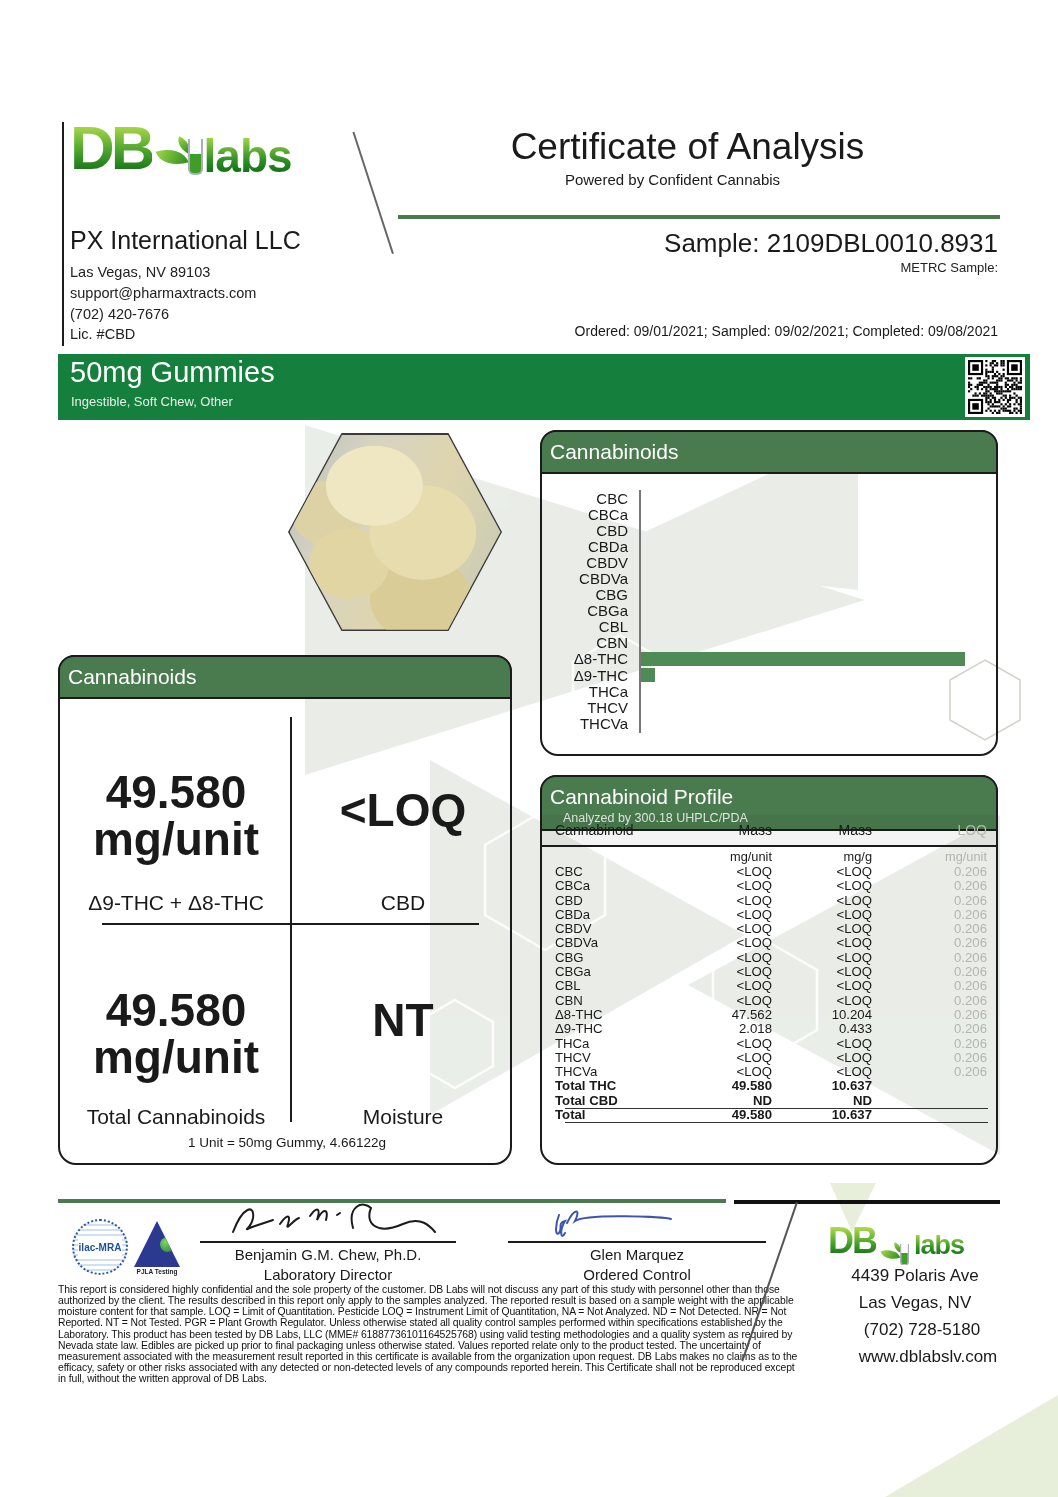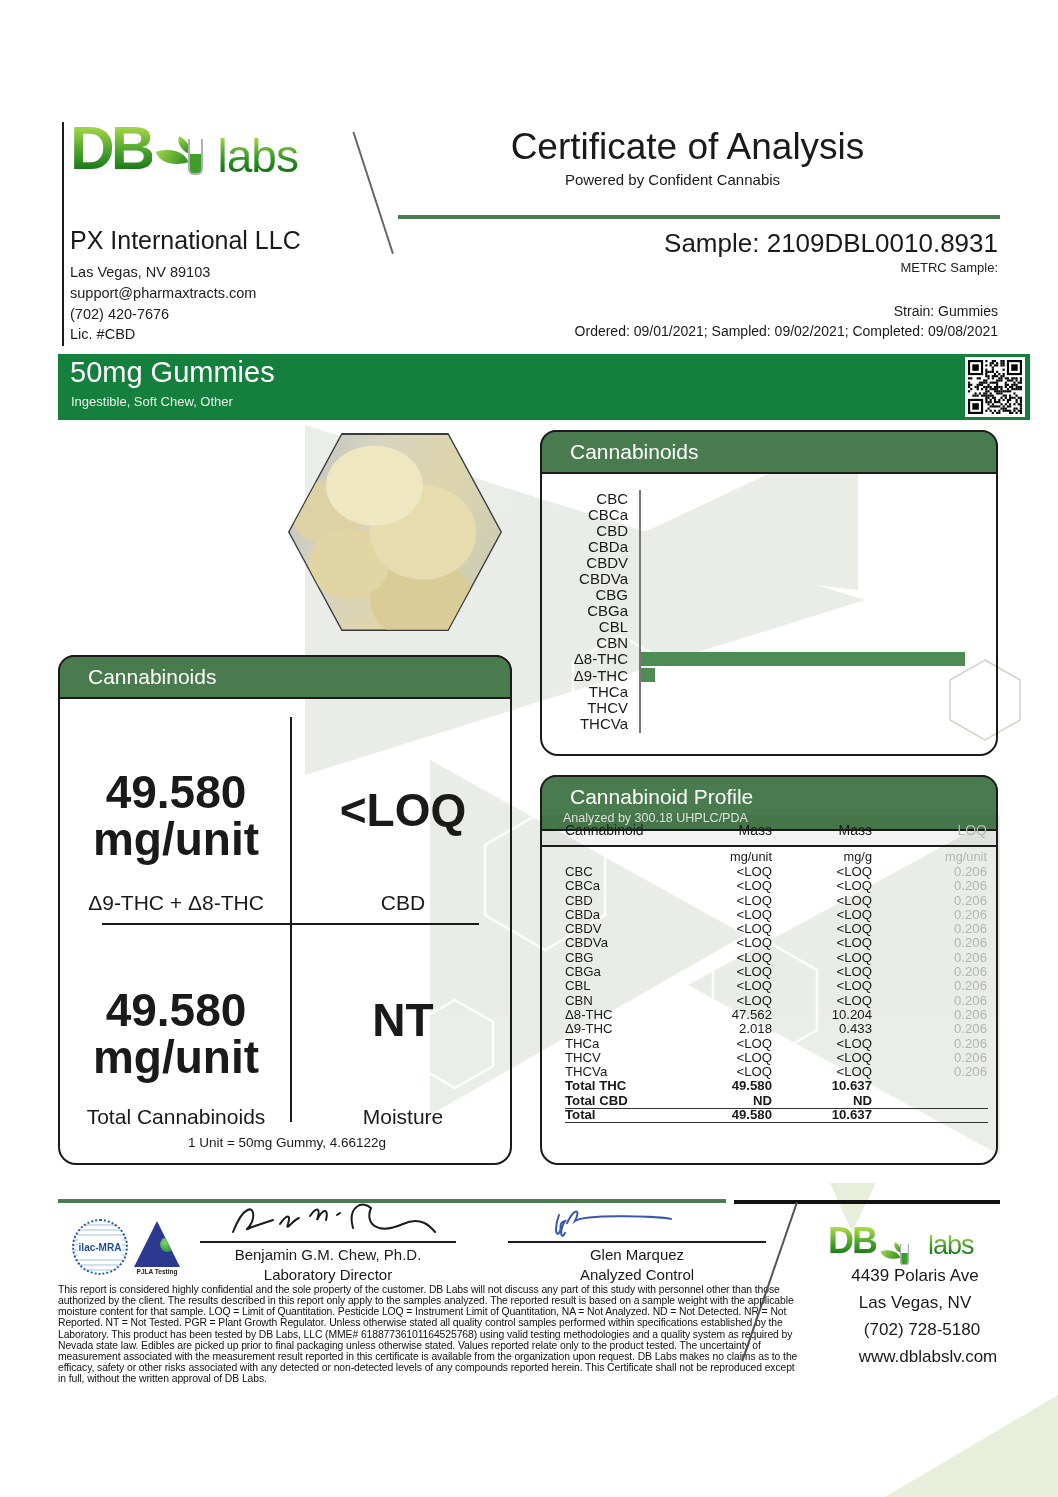--- a/index.html
+++ b/index.html
@@ -8,23 +8,23 @@
   .abs{position:absolute;}
   
   #watermark{position:absolute;left:0;top:0;width:1058px;height:1497px;z-index:0;pointer-events:none;}
   .z{position:absolute;z-index:1;}
   
   .vrule{left:62px;top:122px;width:2px;height:224px;background:#1c1c1c;}
   .logo{display:flex;align-items:flex-end;gap:6px;}
   .logo .db{font-weight:bold;font-size:62px;line-height:.85;letter-spacing:-4px;
         background:linear-gradient(180deg,#b8e04e 0%,#4aa32c 55%,#0e6b15 100%);
         -webkit-background-clip:text;background-clip:text;color:transparent;}
-  .logo .labs{font-weight:normal;font-size:46px;line-height:.8;letter-spacing:-1px;
+  .logo .labs{font-weight:bold;font-size:46px;line-height:.8;letter-spacing:-1px;
         background:linear-gradient(180deg,#9ed446 0%,#2f8f25 60%,#0e6b15 100%);
-        -webkit-background-clip:text;background-clip:text;color:transparent;padding-left:14px;}
+        -webkit-background-clip:text;background-clip:text;color:transparent;}
   .leafwrap{position:relative;width:40px;height:40px;}
   .leaf{position:absolute;background:linear-gradient(135deg,#9fd84a,#2e8c1f);
         border-radius:0 100% 0 100%;}
   .leaf.l1{width:28px;height:20px;left:0;top:12px;transform:rotate(-18deg);}
   .leaf.l2{width:16px;height:12px;left:18px;top:4px;transform:rotate(25deg);}
   .tube{position:absolute;width:11px;height:34px;left:30px;top:4px;border:2px solid #aab0b6;
         border-top:none;border-radius:0 0 6px 6px;
         background:linear-gradient(#ffffff 45%,#3f9d2a 45%);}
   .clientname{font-size:25px;}
   .clientlines{font-size:14.5px;line-height:20.8px;color:#222;}
@@ -51,42 +51,42 @@
       radial-gradient(80px 66px at 40% 26%,#efe6c2 0 60%,transparent 61%),
       radial-gradient(88px 78px at 63% 50%,#e7dcae 0 60%,transparent 61%),
       radial-gradient(66px 58px at 28% 66%,#e2d5a4 0 60%,transparent 61%),
       radial-gradient(84px 70px at 62% 84%,#d9cc97 0 60%,transparent 61%),
       radial-gradient(60px 54px at 18% 40%,#dcd2a5 0 60%,transparent 61%),
       linear-gradient(115deg,#b9bdb9 0%,#d6d3c2 28%,#ded5ae 58%,#c5c9b6 100%);}
   
   .panel{border:2px solid #1b1b1b;border-radius:18px;background:transparent;box-sizing:border-box;}
   .phead{position:absolute;left:-2px;top:-2px;right:-2px;height:44px;background:#4a7b4e;
          border:2px solid #1b1b1b;border-radius:16px 16px 0 0;box-sizing:border-box;color:#fff;}
-  .phead .t{position:absolute;left:28px;top:8px;font-size:21px;}
+  .phead .t{position:absolute;left:8px;top:8px;font-size:21px;}
   .phead.tall{height:56px;}
   .phead .st{position:absolute;left:21px;top:34px;font-size:12.5px;color:#e3ece3;}
   
   #chart-area{position:absolute;left:0;top:58px;right:0;}
   .crow{display:flex;align-items:center;height:16.1px;}
   .crow .lbl{width:86px;text-align:right;padding-right:9px;font-size:15px;color:#1a1a1a;flex:none;}
   .crow .track{position:relative;flex:1;height:16.1px;}
   .crow .bar{position:absolute;left:4px;top:1px;height:14px;background:#4e8b55;}
   .axis{position:absolute;left:97px;top:58px;width:1.6px;height:243px;background:#777;}
   
   .bigval{font-weight:bold;font-size:46px;line-height:47px;text-align:center;}
   .celllabel{font-size:21px;text-align:center;}
   .divline{background:#1b1b1b;}
   .footnote{font-size:13.5px;text-align:center;}
   
   .tcolhead{position:absolute;left:0;right:0;top:38px;height:30px;line-height:30px;
             background:rgba(0,0,0,.045);border-bottom:2px solid #1b1b1b;font-size:14px;}
   .tunits{position:absolute;left:0;right:0;top:72px;height:15px;line-height:15px;font-size:12.8px;}
   #profile-rows{position:absolute;left:0;right:0;top:88px;}
   .trow{position:relative;height:14.3px;line-height:14.3px;font-size:13.2px;}
-  .t1{position:absolute;left:23px;}
+  .t1{position:absolute;left:13px;}
   .t2{position:absolute;left:105px;width:125px;text-align:right;}
   .t3{position:absolute;left:245px;width:85px;text-align:right;}
   .t4{position:absolute;left:340px;width:105px;text-align:right;color:#b3b6b0;}
   .trow.bold{font-weight:bold;}
   .trow .rule{position:absolute;left:23px;right:8px;bottom:-1px;height:1.5px;background:#333;}
   
   .sigline{height:2px;background:#1b1b1b;}
   .signame{font-size:15px;text-align:center;}
   .sigrole{font-size:15px;text-align:center;}
   .disclaimer{font-size:10.4px;line-height:11.15px;color:#111;letter-spacing:-0.1px;text-align:left;}
@@ -155,21 +155,20 @@
     <div>Lic. #CBD</div>
   </div>
 
   <div class="abs z slash"></div>
   <div class="abs z coa-title" style="left:455px;top:126px;width:465px;">Certificate of Analysis</div>
   <div class="abs z coa-sub" style="left:455px;top:171px;width:435px;">Powered by Confident Cannabis</div>
   <div class="abs z greenline" style="left:398px;top:215px;width:602px;height:4px;"></div>
 
   <div class="abs z sampleline" style="left:500px;top:228px;width:498px;">Sample: 2109DBL0010.8931</div>
   <div class="abs z metrc" style="left:500px;top:260px;width:498px;">METRC Sample:</div>
-  <div class="abs z strain" style="left:500px;top:303px;width:498px;">Strain: Gummies</div>
   <div class="abs z dates" style="left:400px;top:323px;width:598px;">Ordered: 09/01/2021; Sampled: 09/02/2021; Completed: 09/08/2021</div>
 
   <div class="abs z banner">
     <div class="pname">50mg Gummies</div>
     <div class="ptags">Ingestible, Soft Chew, Other</div>
     <div class="qr"><svg id="qrsvg" width="54" height="54" viewBox="0 0 25 25">
           <rect x="8" y="0" width="1" height="1" fill="#000"></rect>
           <rect x="11" y="0" width="1" height="1" fill="#000"></rect>
           <rect x="12" y="0" width="1" height="1" fill="#000"></rect>
           <rect x="15" y="0" width="1" height="1" fill="#000"></rect>
@@ -653,21 +652,21 @@
   </svg>
   <div class="abs z sigline" style="left:200px;top:1241px;width:256px;"></div>
   <div class="abs z signame" style="left:200px;top:1246px;width:256px;">Benjamin G.M. Chew, Ph.D.</div>
   <div class="abs z sigrole" style="left:200px;top:1266px;width:256px;">Laboratory Director</div>
 
   <svg class="abs z" style="left:545px;top:1203px;" width="130" height="40" viewBox="0 0 130 40">
     <path d="M14,12 C10,22 10,34 14,30 C18,26 12,20 20,18 C14,28 16,38 20,30 M22,20 C30,4 36,6 30,18 C42,10 120,14 126,16" fill="none" stroke="#3a56b0" stroke-width="2" stroke-linecap="round"></path>
   </svg>
   <div class="abs z sigline" style="left:508px;top:1241px;width:258px;"></div>
   <div class="abs z signame" style="left:508px;top:1246px;width:258px;">Glen Marquez</div>
-  <div class="abs z sigrole" style="left:508px;top:1266px;width:258px;">Analyzed Control</div>
+  <div class="abs z sigrole" style="left:508px;top:1266px;width:258px;">Ordered Control</div>
 
   <div class="abs z disclaimer" style="left:58px;top:1284px;width:744px;">This report is considered highly confidential and the sole property of the customer. DB Labs will not discuss any part of this study with personnel other than those authorized by the client. The results described in this report only apply to the samples analyzed. The reported result is based on a sample weight with the applicable moisture content for that sample. LOQ = Limit of Quantitation. Pesticide LOQ = Instrument Limit of Quantitation, NA = Not Analyzed. ND = Not Detected. NR = Not Reported. NT = Not Tested. PGR = Plant Growth Regulator. Unless otherwise stated all quality control samples performed within specifications established by the Laboratory. This product has been tested by DB Labs, LLC (MME# 61887736101164525768) using valid testing methodologies and a quality system as required by Nevada state law. Edibles are picked up prior to final packaging unless otherwise stated. Values reported relate only to the product tested. The uncertainty of measurement associated with the measurement result reported in this certificate is available from the organization upon request. DB Labs makes no claims as to the efficacy, safety or other risks associated with any detected or non-detected levels of any compounds reported herein. This Certificate shall not be reproduced except in full, without the written approval of DB Labs.</div>
 
   <div class="abs z diag"></div>
 
   <div class="abs z logo flogo" style="left:828px;top:1226px;">
     <span class="db">DB</span>
     <span class="leafwrap">
       <span class="leaf l1"></span>
         <span class="leaf l2"></span>

